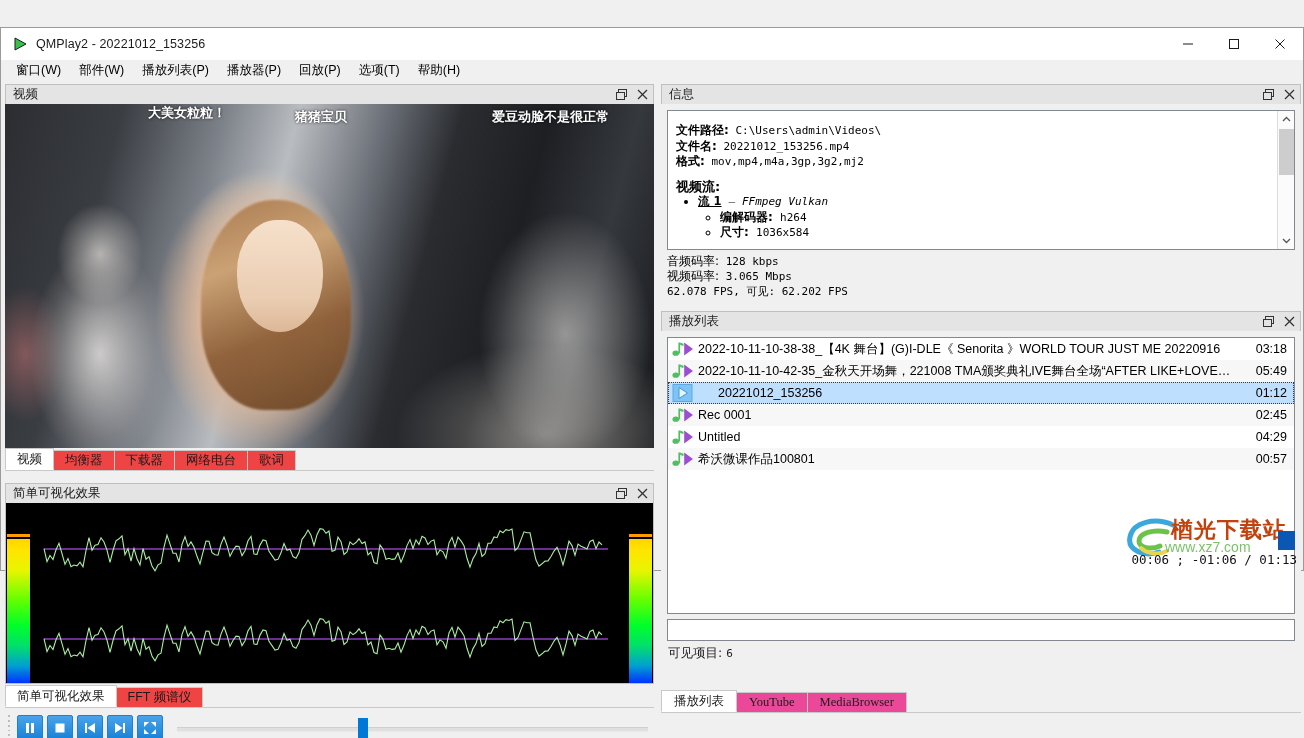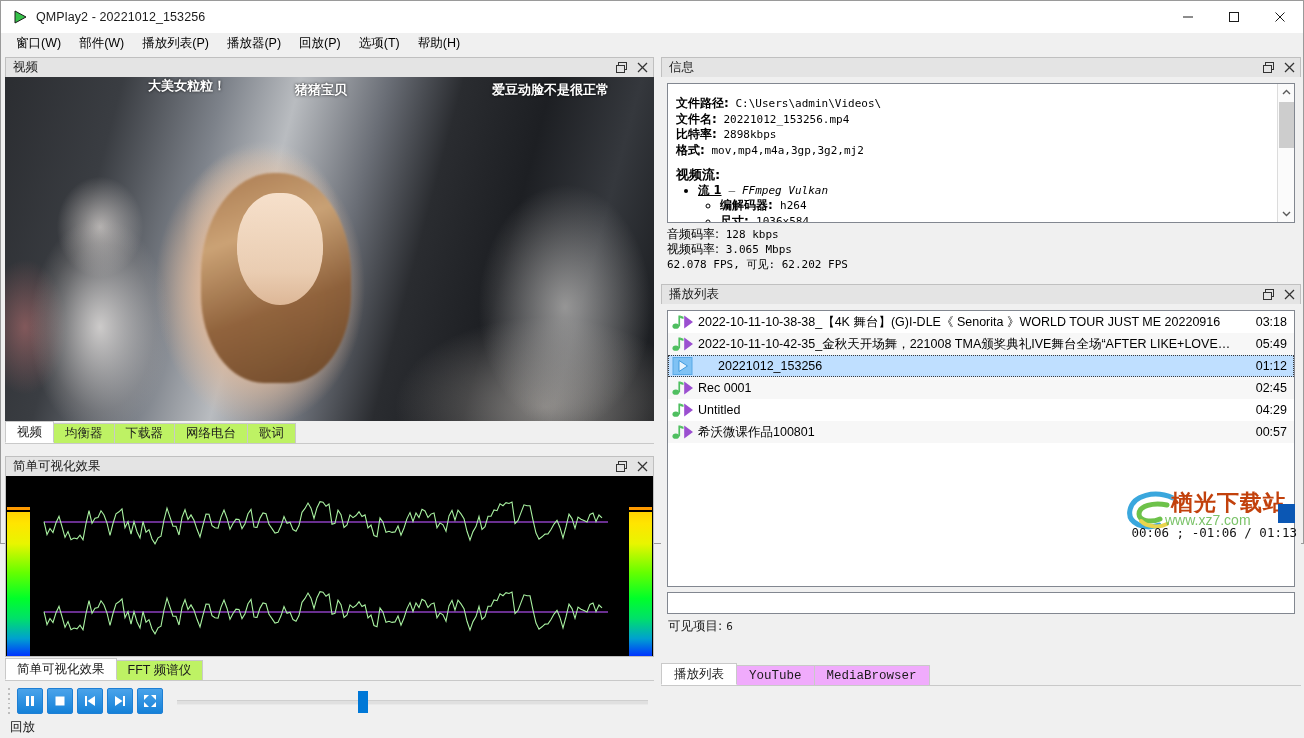--- a/index.html
+++ b/index.html
@@ -4,21 +4,21 @@
 <style>
   html,body{margin:0;padding:0;}
   body{
     width:1304px;height:738px;overflow:hidden;
     background:#f0f0f0;
     font-family:"Liberation Sans","DejaVu Sans",sans-serif;
     font-size:12px;color:#000;
     -webkit-font-smoothing:antialiased;
   }
   .app{position:relative;width:1304px;height:544px;background:#f0f0f0;
-       border:1px solid #9a9a9a;box-sizing:border-box;}
+       border:1px solid #9a9a9a;box-sizing:border-box;margin-top:27px;}
 
   
   .titlebar{position:absolute;left:0;top:0;width:100%;height:32px;background:#ffffff;
             display:flex;align-items:center;box-sizing:border-box;}
   .tb-icon{width:16px;height:16px;margin-left:11px;margin-right:8px;position:relative;}
   .tb-icon svg{display:block;}
   .tb-title{font-size:12.5px;color:#1b1b1b;letter-spacing:0.1px;}
   .tb-btns{margin-left:auto;display:flex;height:32px;}
   .tb-btn{width:46px;height:32px;display:flex;align-items:center;justify-content:center;}
   .tb-btn svg{display:block;}
@@ -61,21 +61,21 @@
          background:linear-gradient(160deg,#a8774c 0%,#caa173 30%,#8d5f38 62%,#6c4626 100%);
          filter:blur(1px);opacity:.95;}
   .vface{position:absolute;left:232px;top:116px;width:86px;height:112px;border-radius:46% 46% 50% 50%;
          background:linear-gradient(180deg,#f6e0cb 0%,#eacdb2 70%,#ddb797 100%);filter:blur(.4px);}
   .vtxt{position:absolute;white-space:nowrap;text-shadow:0 0 3px rgba(0,0,0,.85);}
 
   
   .wtabs{position:absolute;display:flex;align-items:flex-end;height:22px;}
   #video-tabs{left:4px;top:420px;width:649px;border-bottom:1px solid #c9c9c9;}
   .wtab{height:20px;padding:0 11px;display:flex;align-items:center;font-size:12.5px;
-        background:#bef264;border:1px solid #c9c9c9;border-bottom:none;color:#1b1b1b;
+        background:#ef4444;border:1px solid #c9c9c9;border-bottom:none;color:#1b1b1b;
         margin-right:-1px;box-sizing:border-box;}
   .wtab.active{background:#fff;height:22px;border-bottom:1px solid #fff;position:relative;z-index:2;}
 
   
   #vis-panel{left:4px;top:455px;width:649px;height:201px;}
   .vis-area{position:absolute;left:0;top:20px;width:649px;height:181px;background:#000;
             border:1px solid #c0c0c0;border-top:none;box-sizing:border-box;overflow:hidden;}
   .vis-bar{position:absolute;width:23px;top:36px;bottom:0px;
            background:linear-gradient(180deg,#ffd400 0%,#ffe500 8%,#e8f500 22%,#66ff00 42%,#00ff2a 60%,#00e06a 74%,#00a0d0 88%,#0033ff 100%);}
   .vis-bar.left{left:1px;}
@@ -147,23 +147,23 @@
   .pl-time{width:48px;text-align:right;padding-right:7px;font-size:12.5px;color:#000;flex:0 0 48px;}
   .pl-search{position:absolute;left:6px;top:308px;width:628px;height:22px;background:#fff;
              border:1px solid #828790;box-sizing:border-box;}
   .pl-count{position:absolute;left:7px;top:334px;font-size:12.5px;color:#1b1b1b;
             font-family:"DejaVu Sans","Liberation Sans",sans-serif;}
   .pl-count .n{font-family:"DejaVu Sans Mono","Liberation Mono",monospace;font-size:11px;}
 
   
   #right-tabs{left:660px;top:662px;width:640px;border-bottom:1px solid #c9c9c9;}
   .rtab{height:20px;padding:0 12px;display:flex;align-items:center;font-size:12.5px;
-        background:#f0abfc;border:1px solid #c9c9c9;border-bottom:none;color:#1b1b1b;
+        background:#ec4899;border:1px solid #c9c9c9;border-bottom:none;color:#1b1b1b;
         margin-right:-1px;box-sizing:border-box;
-        font-family:Liberation Mono, monospace;}
+        font-family:Liberation Serif, serif;}
   .rtab.cjk{font-family:"DejaVu Sans","Liberation Sans",sans-serif;}
   .rtab.active{background:#fff;height:22px;border-bottom:1px solid #fff;position:relative;z-index:2;}
 
   
   .watermark{position:absolute;right:6px;bottom:2px;width:176px;height:56px;pointer-events:none;}
   .wm-swirl{position:absolute;left:6px;top:6px;width:56px;height:40px;}
   .wm-text{position:absolute;left:50px;top:3px;font-size:22px;font-weight:bold;color:#c2410c;
            letter-spacing:1px;font-family:"DejaVu Sans","Liberation Sans",sans-serif;
            text-shadow:0 0 1px rgba(255,255,255,.8);}
   .wm-url{position:absolute;left:44px;top:27px;font-size:14px;color:#63b84e;opacity:.85;
@@ -362,21 +362,20 @@
               <line x1="1" y1="1" x2="10" y2="10" stroke="#333" stroke-width="1.2"></line>
               <line x1="10" y1="1" x2="1" y2="10" stroke="#333" stroke-width="1.2"></line>
             </svg>
         </div>
       </div>
     </div>
     <div class="info-box">
       <div class="info-content" id="info-content">
           <div class="ic-line"><span class="ic-key">文件路径:</span> <span class="ic-val">C:\Users\admin\Videos\</span></div>
           <div class="ic-line"><span class="ic-key">文件名:</span> <span class="ic-val">20221012_153256.mp4</span></div>
-          <div class="ic-line"><span class="ic-key">比特率:</span> <span class="ic-val">2898kbps</span></div>
           <div class="ic-line"><span class="ic-key">格式:</span> <span class="ic-val">mov,mp4,m4a,3gp,3g2,mj2</span></div>
           <div class="ic-h">视频流:</div>
           <ul class="ic-ul">
             <li><span class="ic-stream">流 1</span> <span class="ic-it">– FFmpeg Vulkan</span><ul class="ic-ul">
                 <li><span class="ic-key">编解码器:</span> <span class="ic-val">h264</span></li>
                 <li><span class="ic-key">尺寸:</span> <span class="ic-val">1036x584</span></li>
               </ul></li>
           </ul>
         </div>
       <div class="info-scroll">

